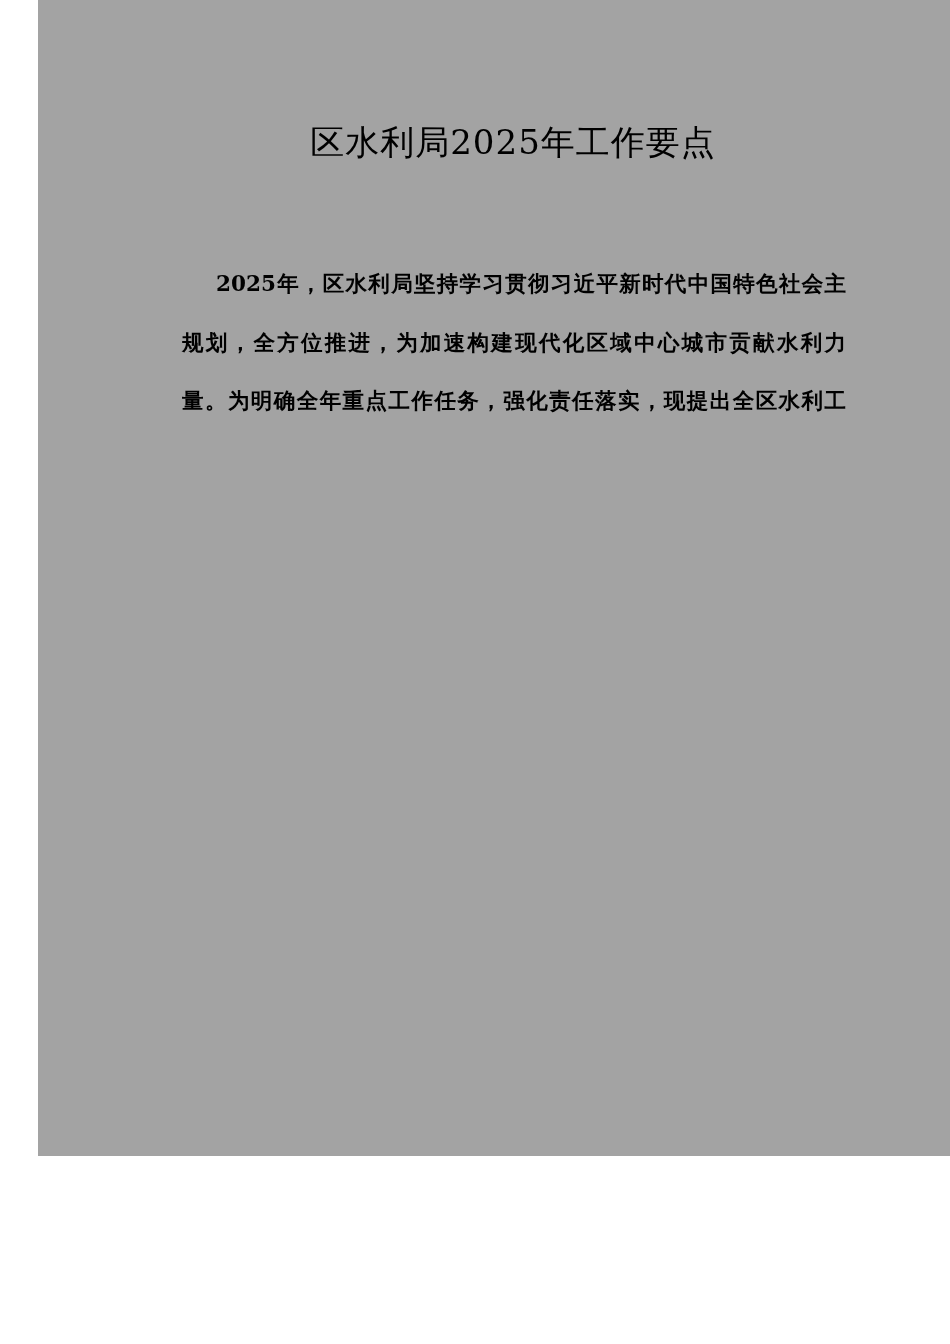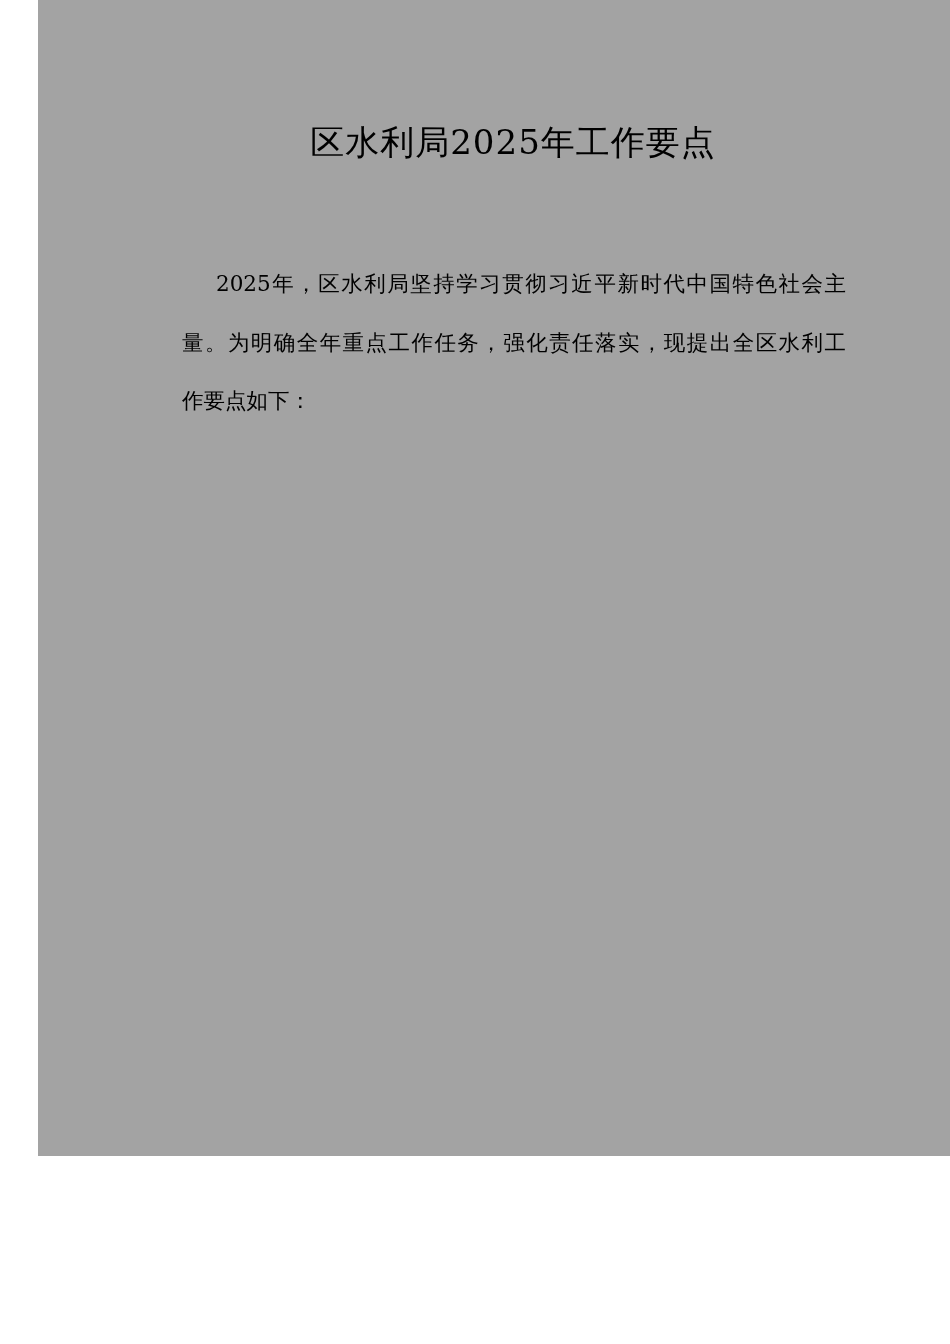--- a/index.html
+++ b/index.html
@@ -42,20 +42,21 @@
     width: 664px;
   }
   .line {
     height: 58.6px;
     line-height: 44px;
     font-size: 21.5px;
     white-space: nowrap;
     text-align: justify;
     text-align-last: justify;
     overflow: visible;
+    font-weight: bold;
   }
   .line.indent {
     padding-left: 34px;
   }
   .line.last {
     text-align-last: left;
   }
   .line.heading {
     padding-left: 34px;
     text-align-last: left;
@@ -63,19 +64,19 @@
 </style>
 </head>
 <body>
 
 <div class="page">
   <h1 class="title">区水利局2025年工作要点</h1>
 
   <div class="body-text">
     <div>
       <div class="line indent">2025年，区水利局坚持学习贯彻习近平新时代中国特色社会主</div>
+      <div class="line">规划，全方位推进，为加速构建现代化区域中心城市贡献水利力</div>
       <div class="line">量。为明确全年重点工作任务，强化责任落实，现提出全区水利工</div>
-      <div class="line last">作要点如下：</div>
     </div>
 
 
   </div>
 </div>
 
 </body></html>

